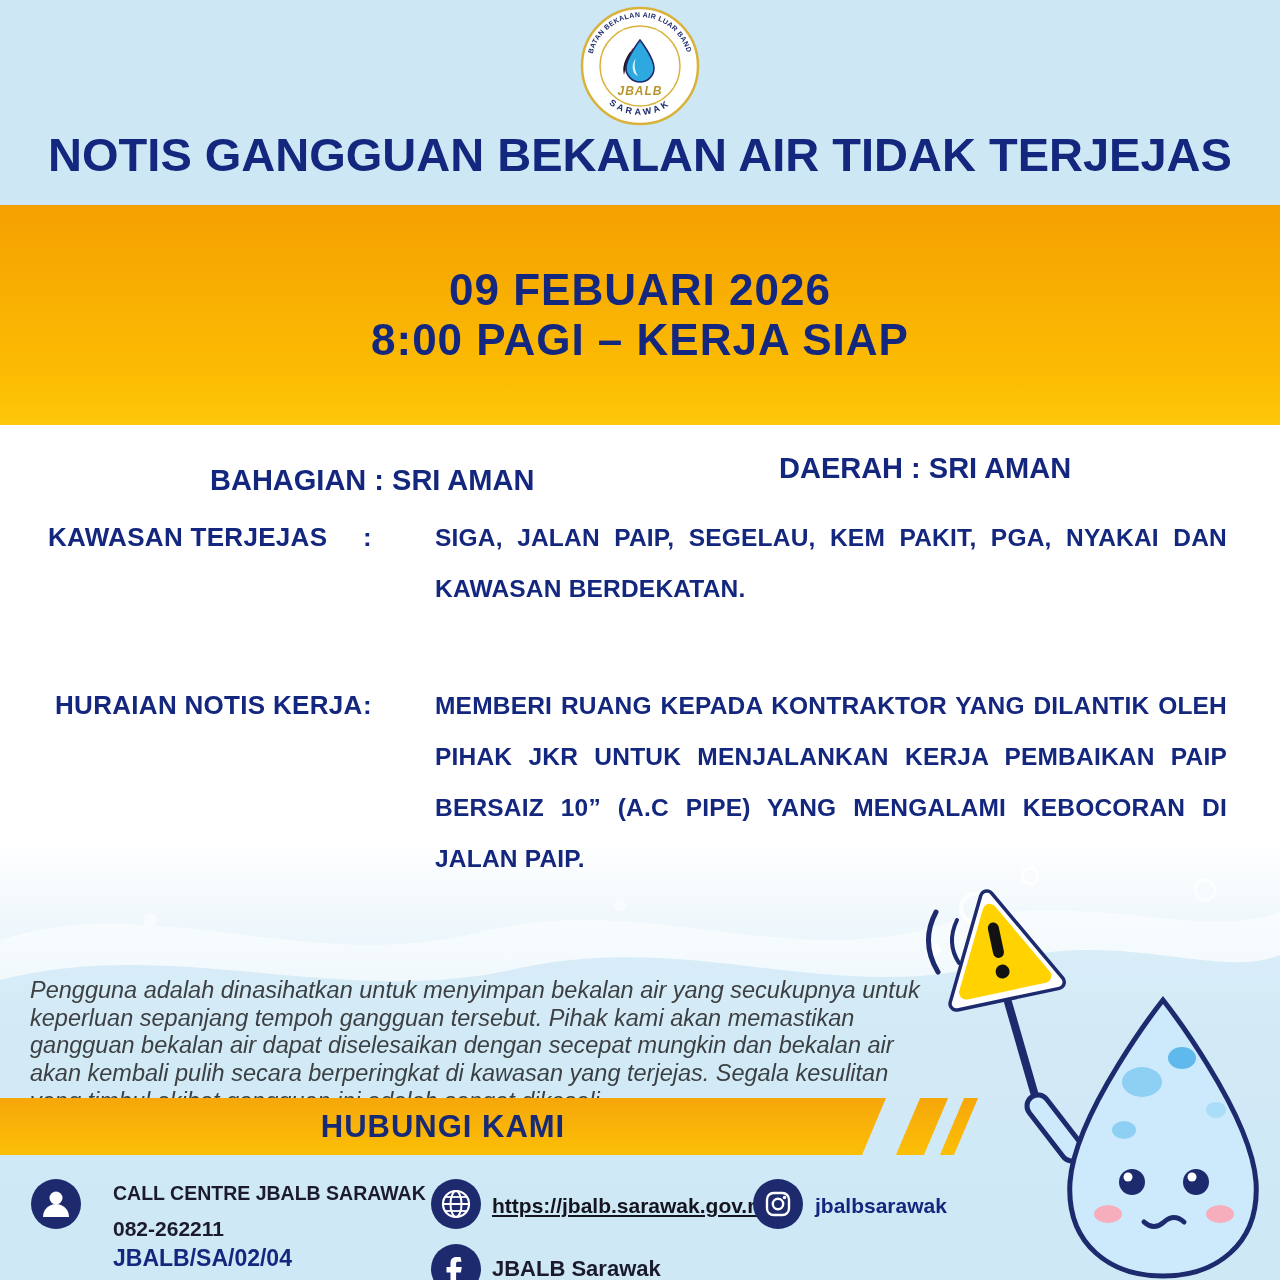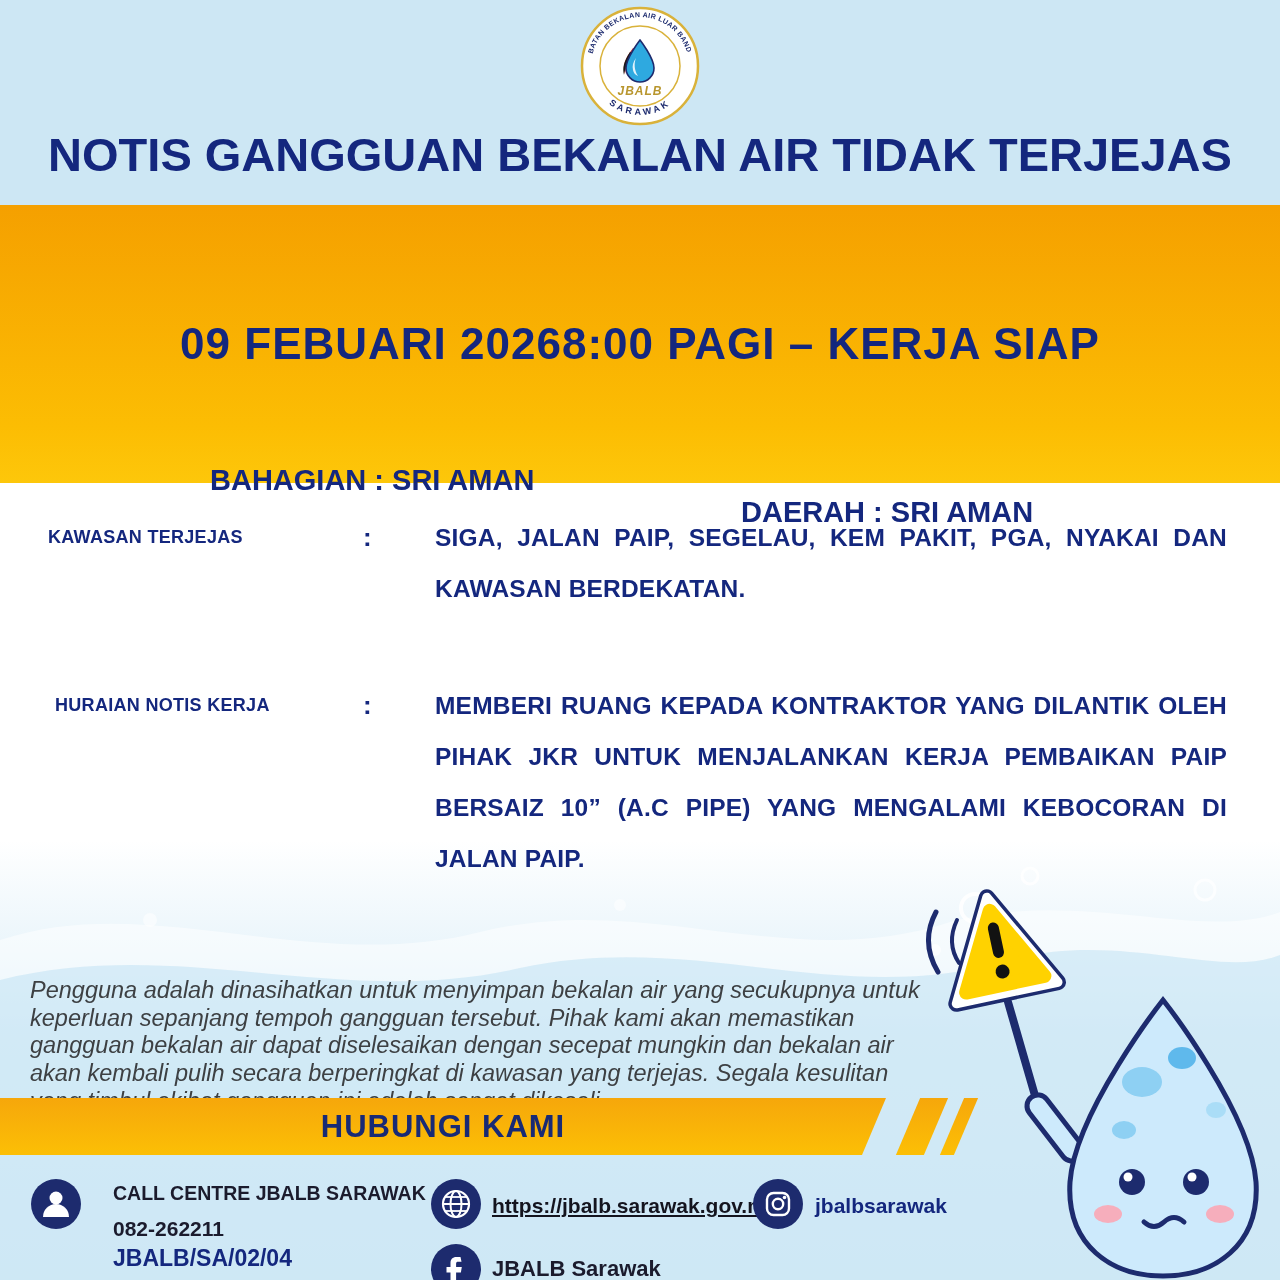--- a/index.html
+++ b/index.html
@@ -12,30 +12,30 @@
       #eaf5fb 950px,#d4ebf7 1040px,#c8e5f3 1280px);
   }
   
   .logo-wrap{position:absolute;top:6px;left:50%;transform:translateX(-50%);width:120px;height:120px;}
   .page-title{
     position:absolute;top:127px;left:0;width:100%;text-align:center;
     font-weight:bold;font-size:47px;color:#14277e;letter-spacing:0;
   }
   
   .date-banner{
-    position:absolute;top:205px;left:0;right:0;height:278px;
+    position:absolute;top:205px;left:0;right:0;height:220px;
     background:linear-gradient(180deg,#f5a000 0%,#fcbd03 80%,#fdc70a 100%);
-    display:flex;align-items:center;justify-content:center;
+    display:flex;flex-direction:column;align-items:center;justify-content:center;
     color:#14277e;font-weight:bold;font-size:44px;letter-spacing:1px;
   }
   
   .bahagian{position:absolute;top:452px;left:210px;font-weight:bold;font-size:29px;color:#14277e;margin-top:12px;}
-  .daerah{position:absolute;top:452px;left:741px;font-weight:bold;font-size:29px;color:#14277e;margin-top:44px;}
-  
-  .detail-label{position:absolute;font-weight:bold;font-size:18px;color:#14277e;line-height:51px;letter-spacing:.3px;}
+  .daerah{position:absolute;top:452px;left:779px;font-weight:bold;font-size:29px;color:#14277e;}
+  
+  .detail-label{position:absolute;font-weight:bold;font-size:26px;color:#14277e;line-height:51px;letter-spacing:.3px;}
   .detail-colon{position:absolute;font-weight:bold;font-size:26px;color:#14277e;line-height:51px;}
   .detail-value{
     position:absolute;width:792px;font-weight:bold;font-size:24.5px;color:#14277e;
     line-height:51px;text-align:justify;letter-spacing:.2px;
   }
   .row-kawasan .detail-label{top:512px;left:48px;}
   .row-kawasan .detail-colon{top:512px;left:363px;}
   .row-kawasan .detail-value{top:512px;left:435px;}
   .row-huraian .detail-label{top:680px;left:55px;}
   .row-huraian .detail-colon{top:680px;left:363px;}

